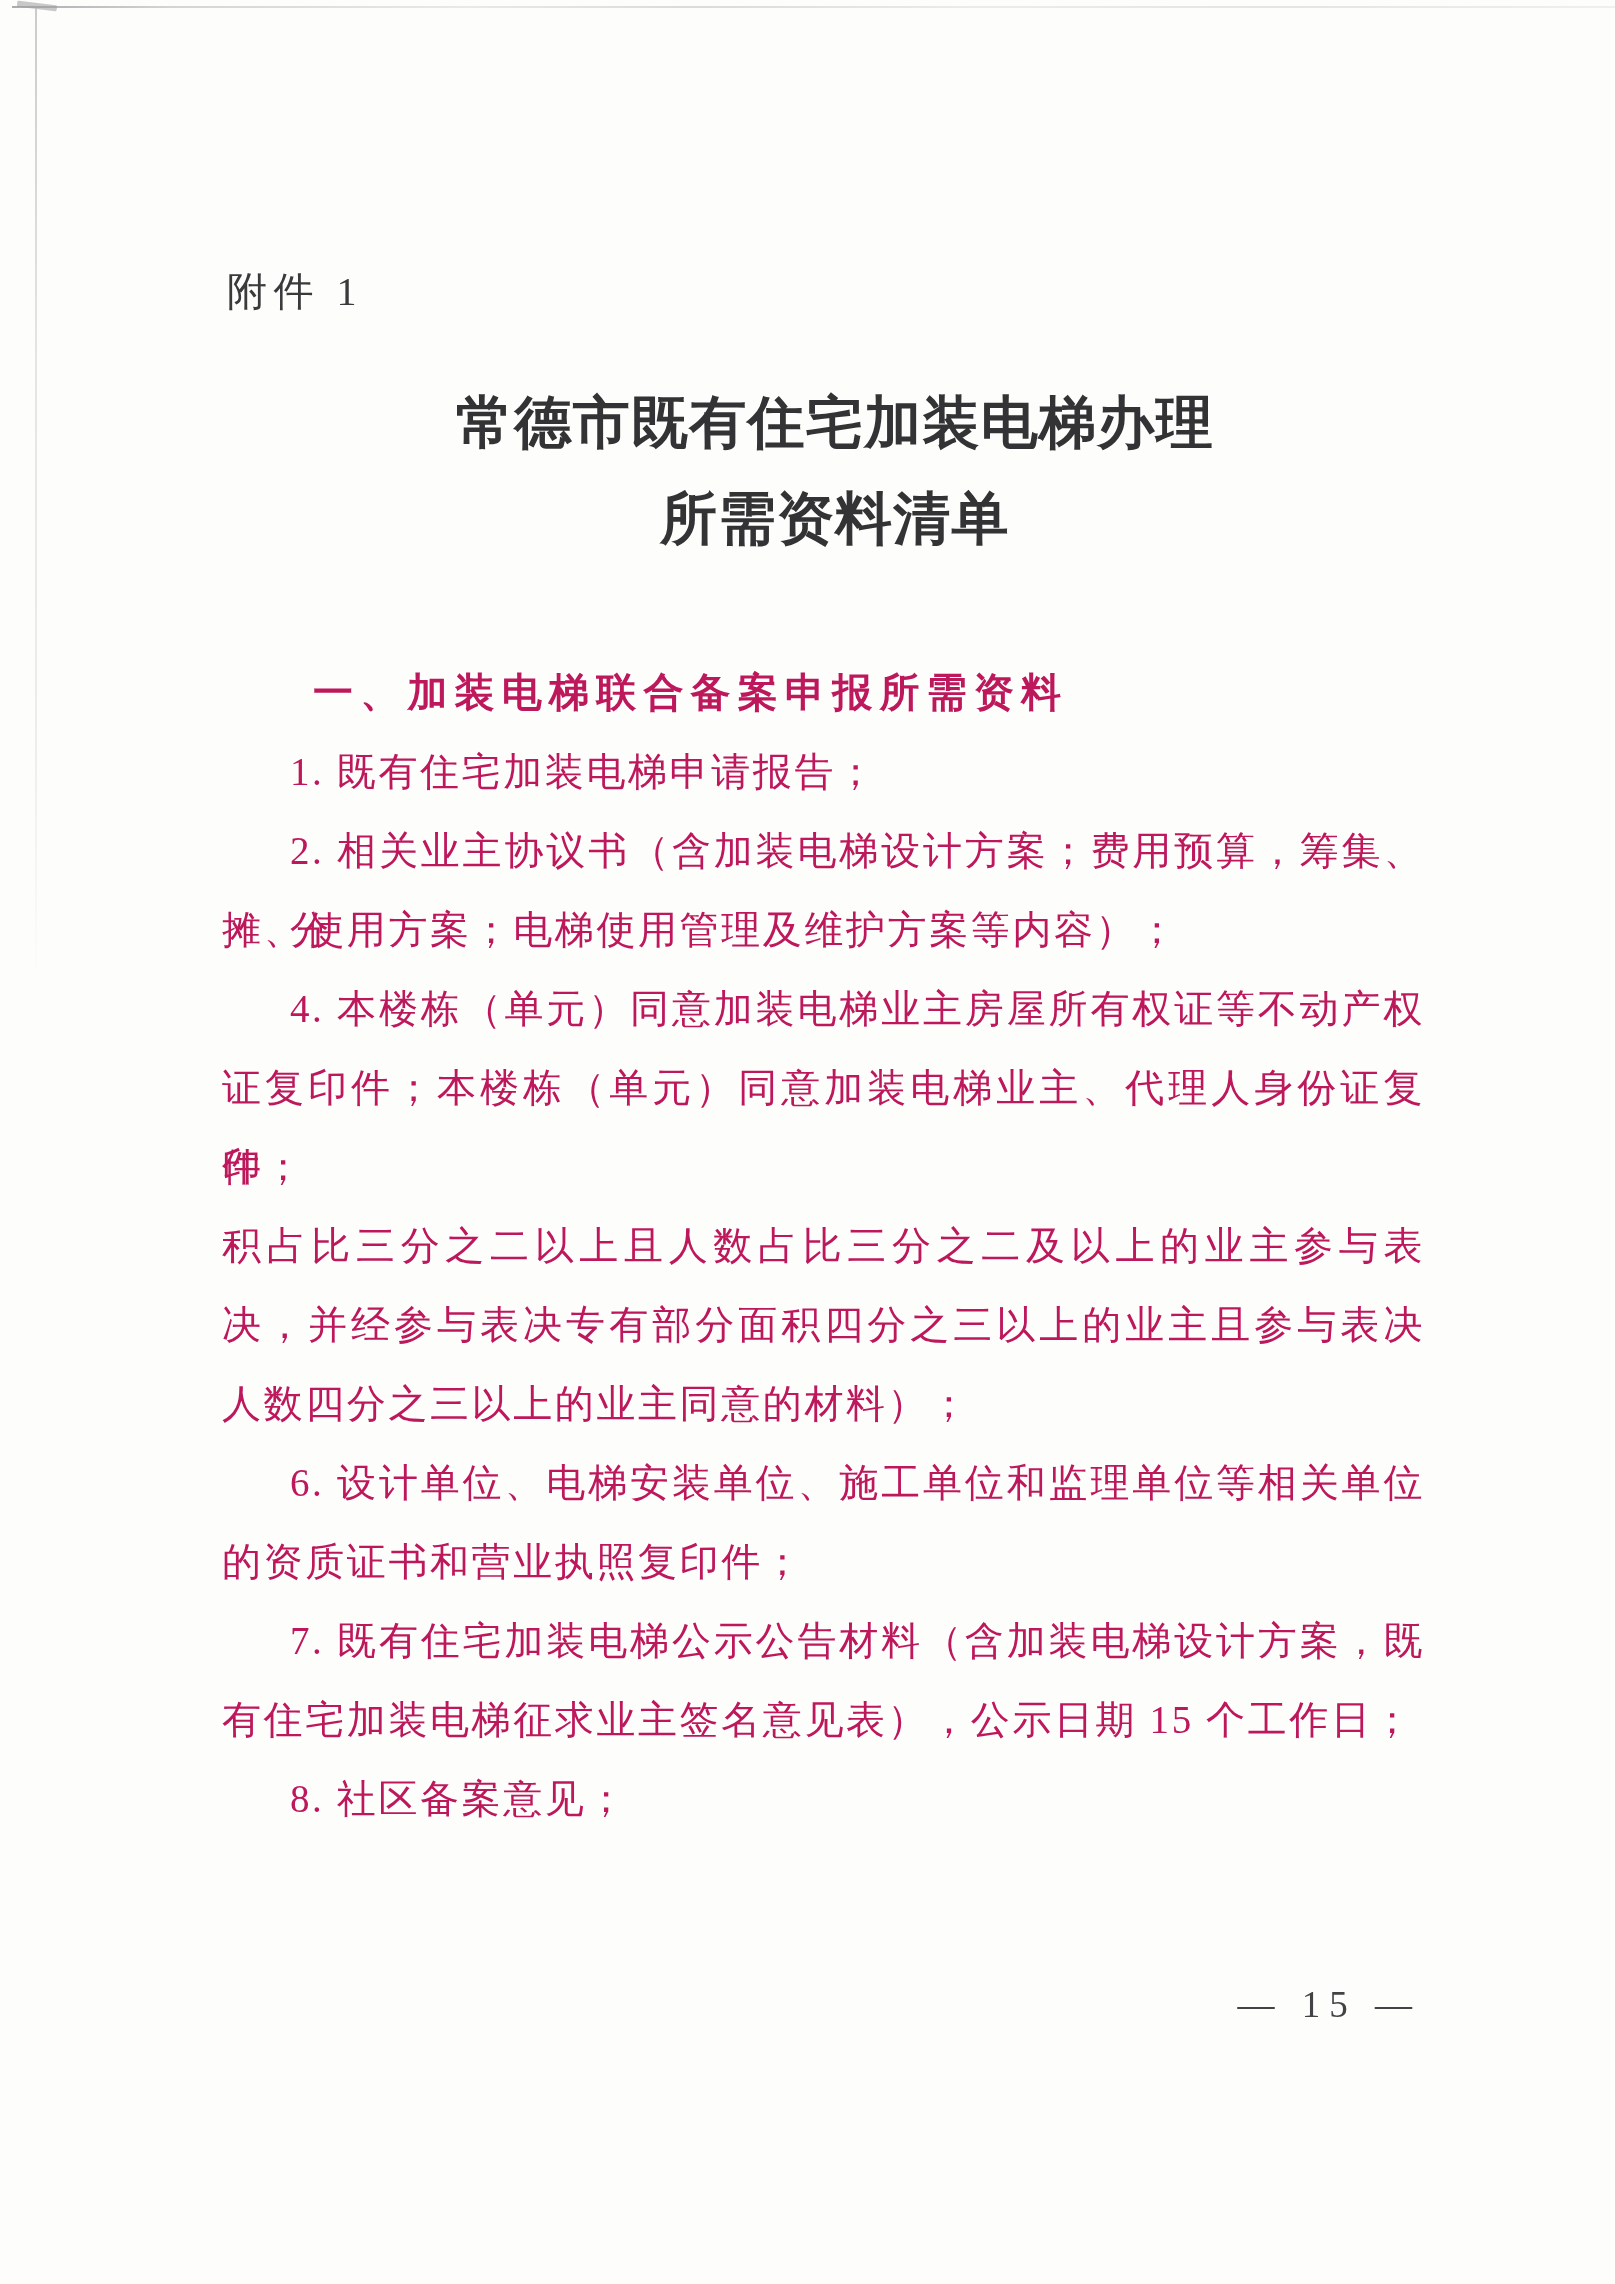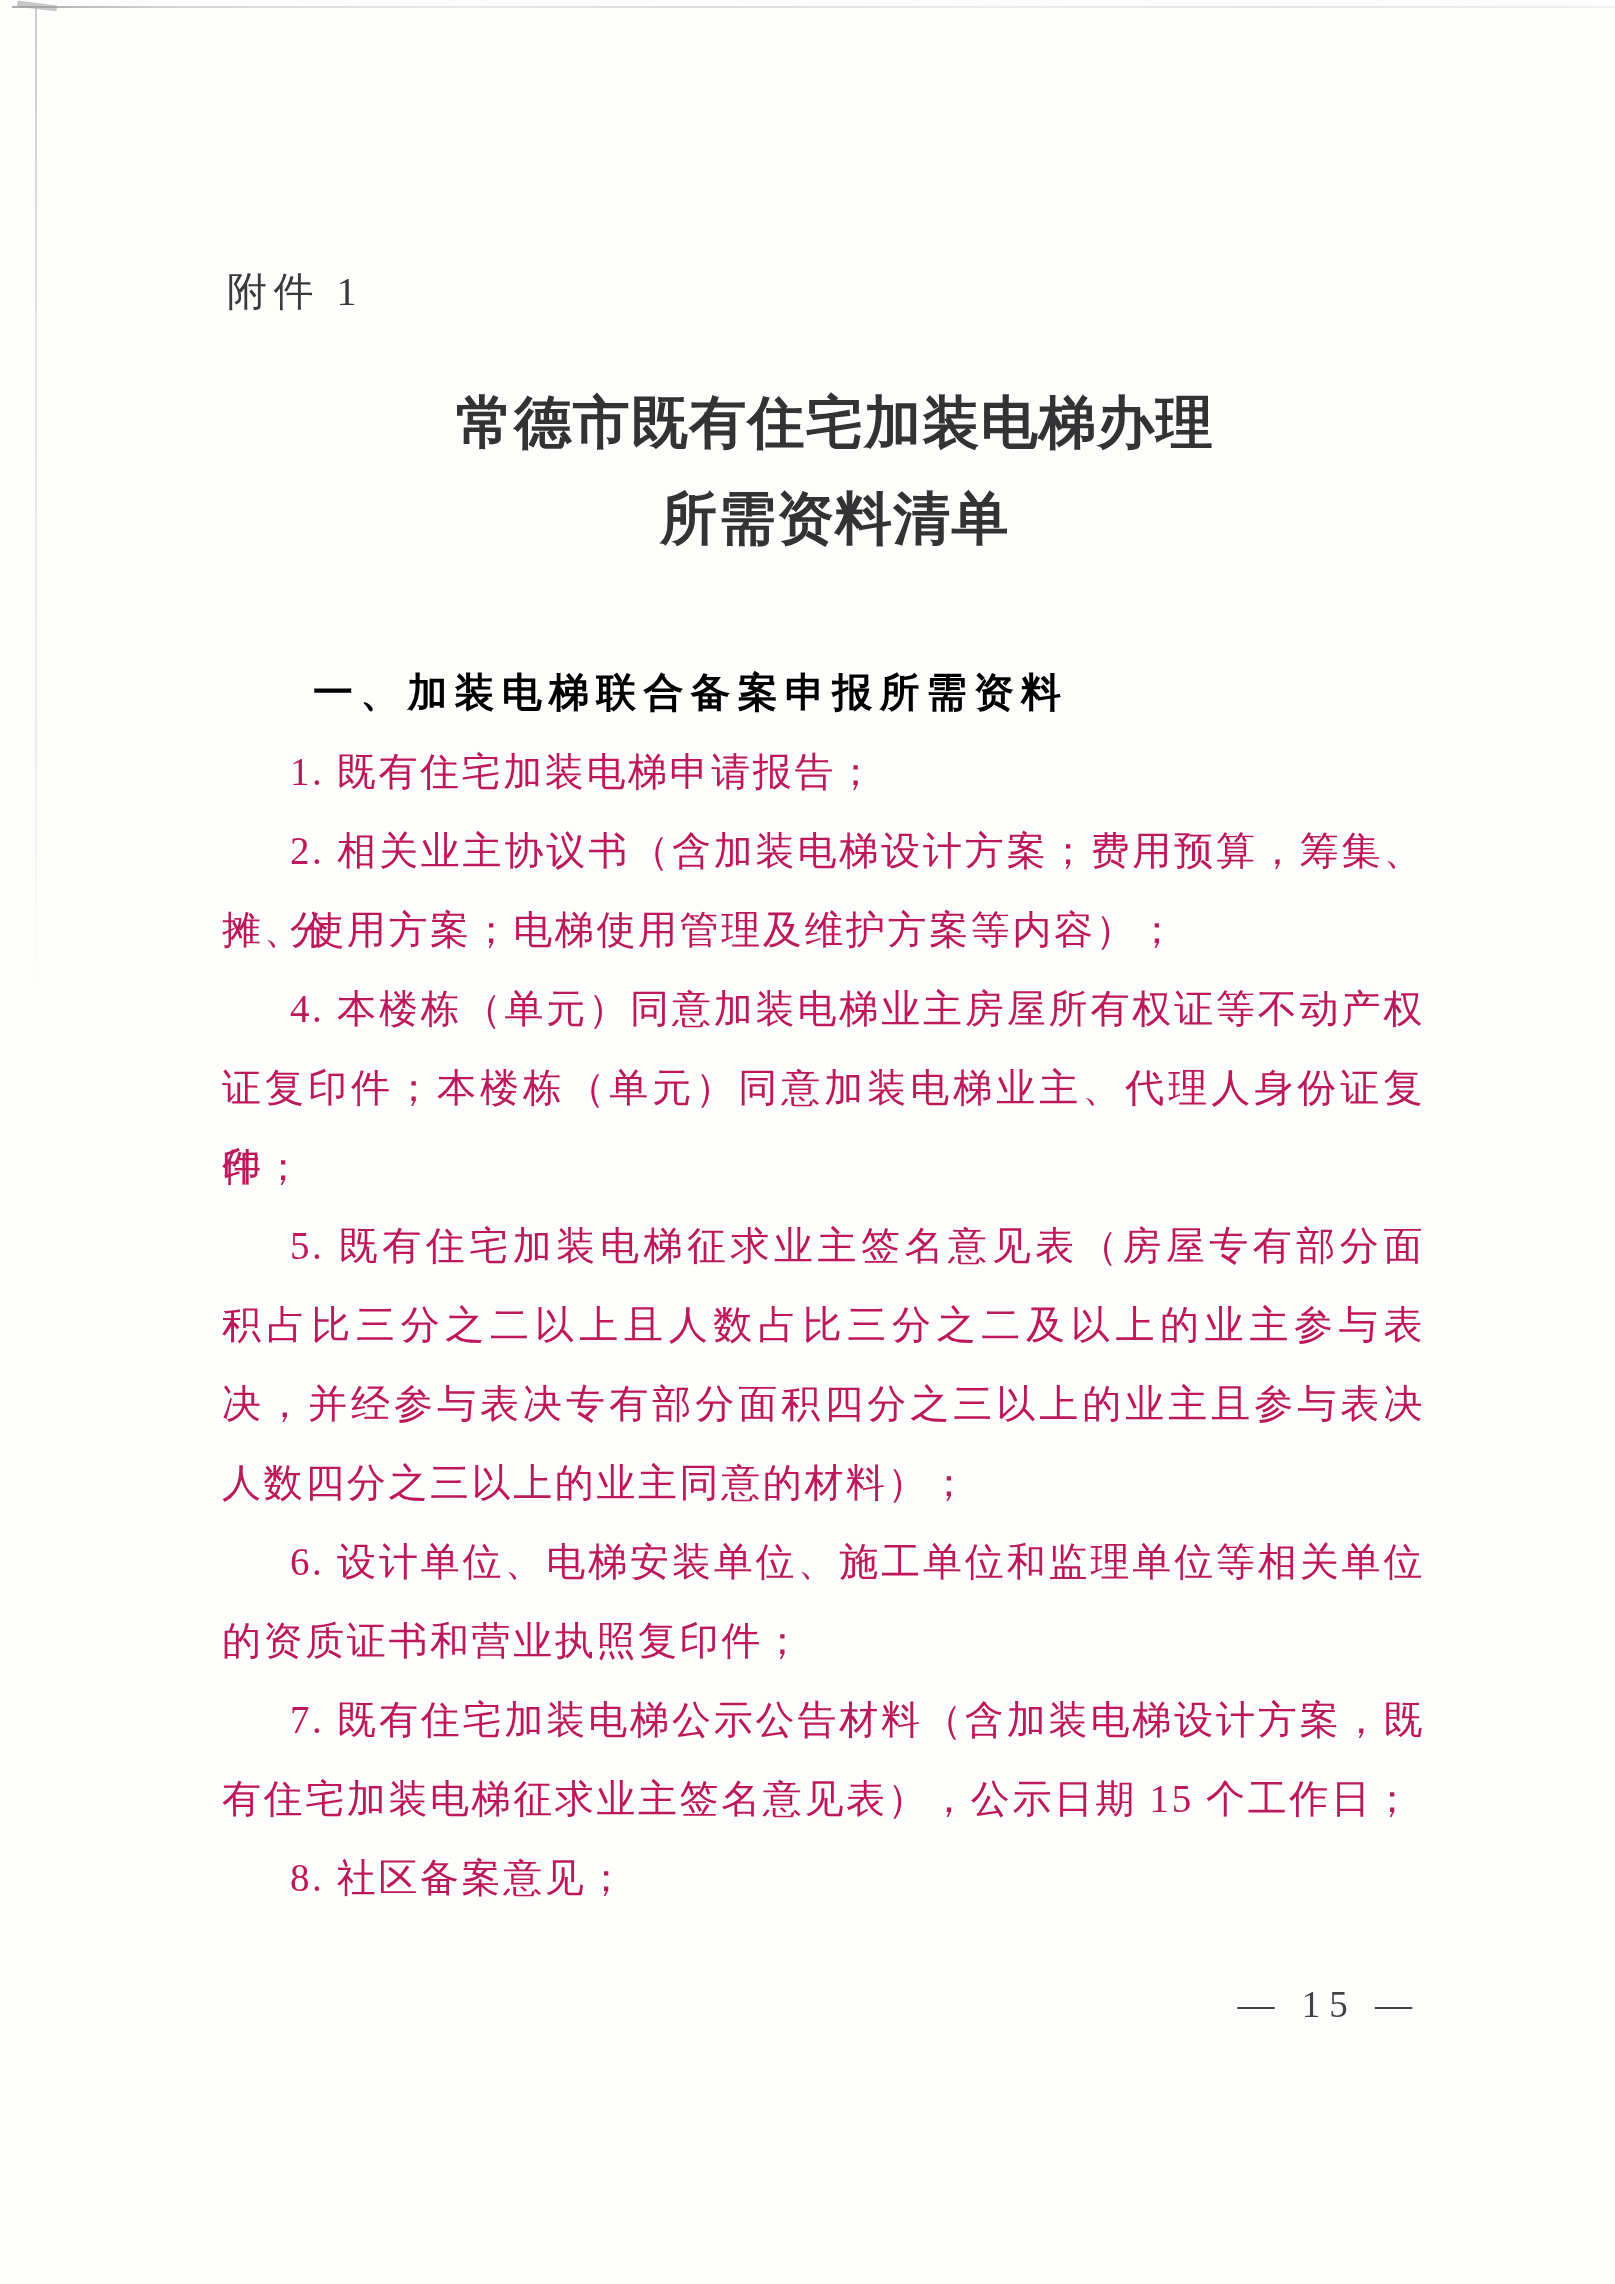--- a/index.html
+++ b/index.html
@@ -70,21 +70,21 @@
     width: 1203px;
   }
   .section-heading {
     height: 79px;
     line-height: 79px;
     padding-left: 91px;
     font-family: "Liberation Sans", "DejaVu Sans", sans-serif;
     font-weight: bold;
     font-size: 40px;
     letter-spacing: 7.2px;
-    color: #000000;
+    color: #be185d;
     white-space: nowrap;
   }
   .line {
     height: 79px;
     line-height: 79px;
     font-size: 39px;
     letter-spacing: 2.6px;
     color: #be185d;
   }
   .line.indent { padding-left: 68px; }
@@ -121,21 +121,20 @@
 
   <div class="body-block">
     <div class="section-heading">一、加装电梯联合备案申报所需资料</div>
     <div>
         <div class="line indent">1. 既有住宅加装电梯申请报告；</div>
         <div class="line indent fill">2. 相关业主协议书（含加装电梯设计方案；费用预算，筹集、分</div>
         <div class="line">摊、使用方案；电梯使用管理及维护方案等内容）；</div>
         <div class="line indent fill">4. 本楼栋（单元）同意加装电梯业主房屋所有权证等不动产权</div>
         <div class="line fill">证复印件；本楼栋（单元）同意加装电梯业主、代理人身份证复印</div>
         <div class="line">件；</div>
-        <div class="line indent fill">5. 既有住宅加装电梯征求业主签名意见表（房屋专有部分面</div>
         <div class="line fill">积占比三分之二以上且人数占比三分之二及以上的业主参与表</div>
         <div class="line fill">决，并经参与表决专有部分面积四分之三以上的业主且参与表决</div>
         <div class="line">人数四分之三以上的业主同意的材料）；</div>
         <div class="line indent fill">6. 设计单位、电梯安装单位、施工单位和监理单位等相关单位</div>
         <div class="line">的资质证书和营业执照复印件；</div>
         <div class="line indent fill">7. 既有住宅加装电梯公示公告材料（含加装电梯设计方案，既</div>
         <div class="line">有住宅加装电梯征求业主签名意见表），公示日期 15 个工作日；</div>
         <div class="line indent">8. 社区备案意见；</div>
       </div>
   </div>

